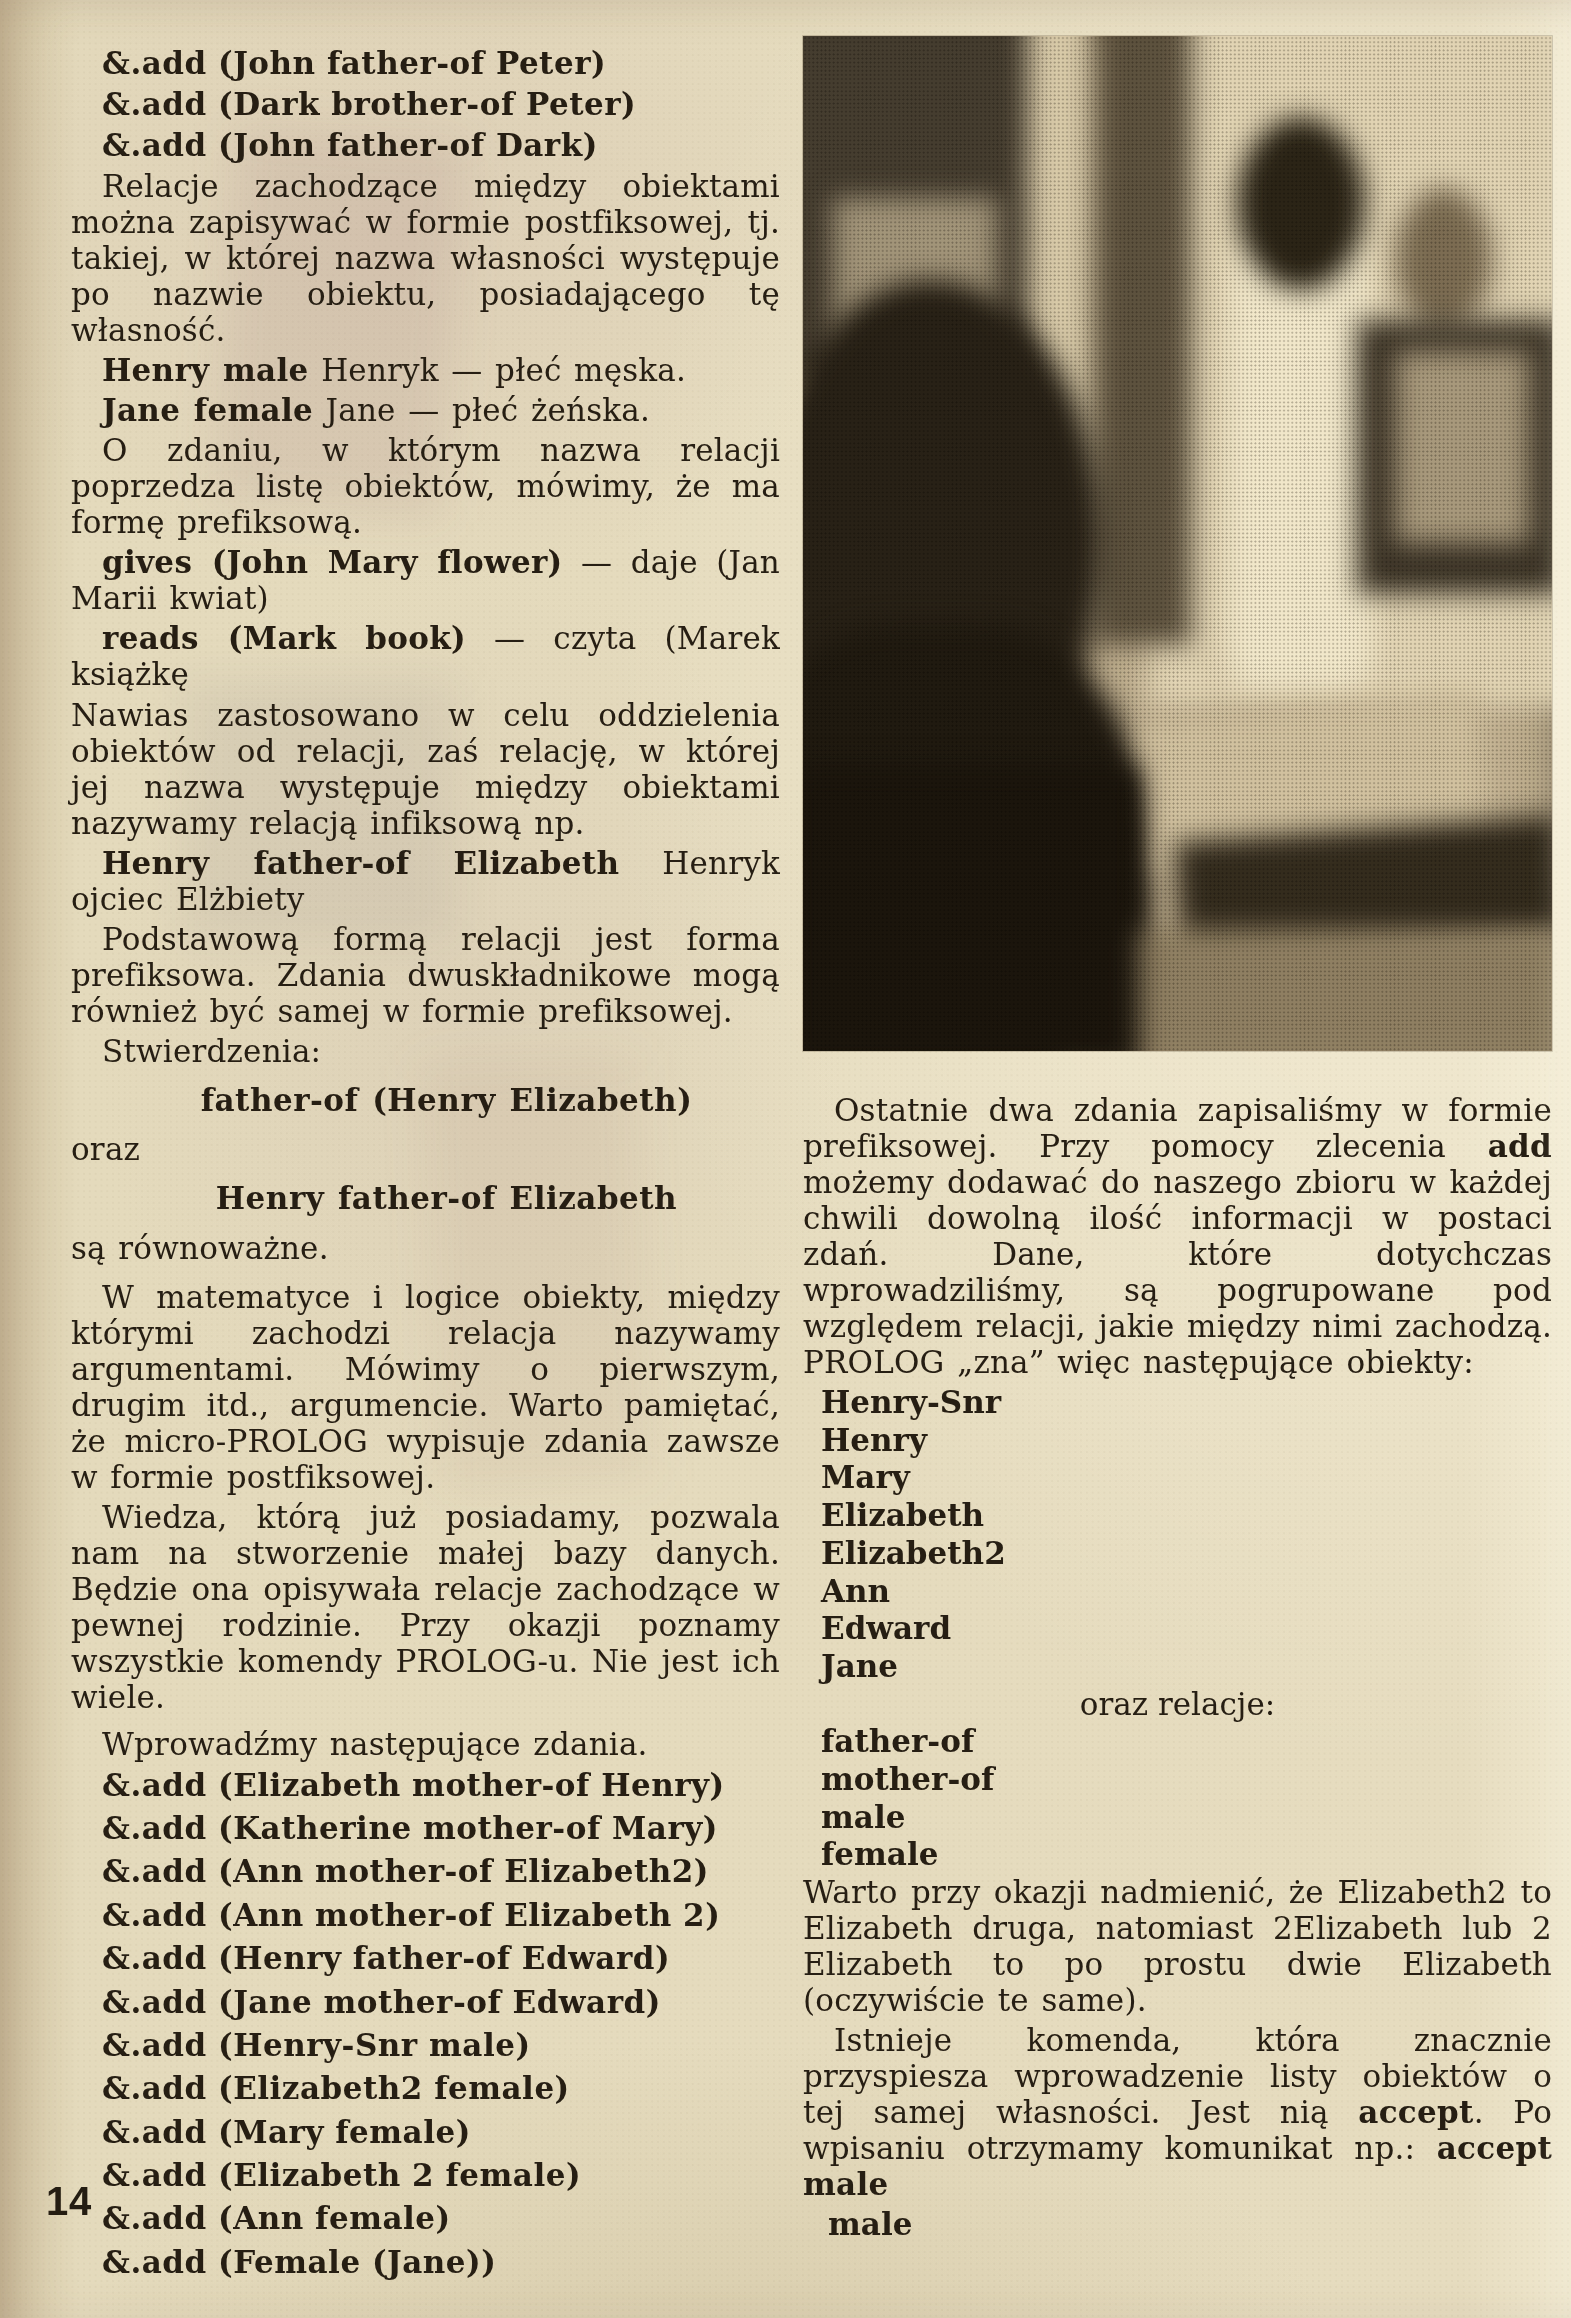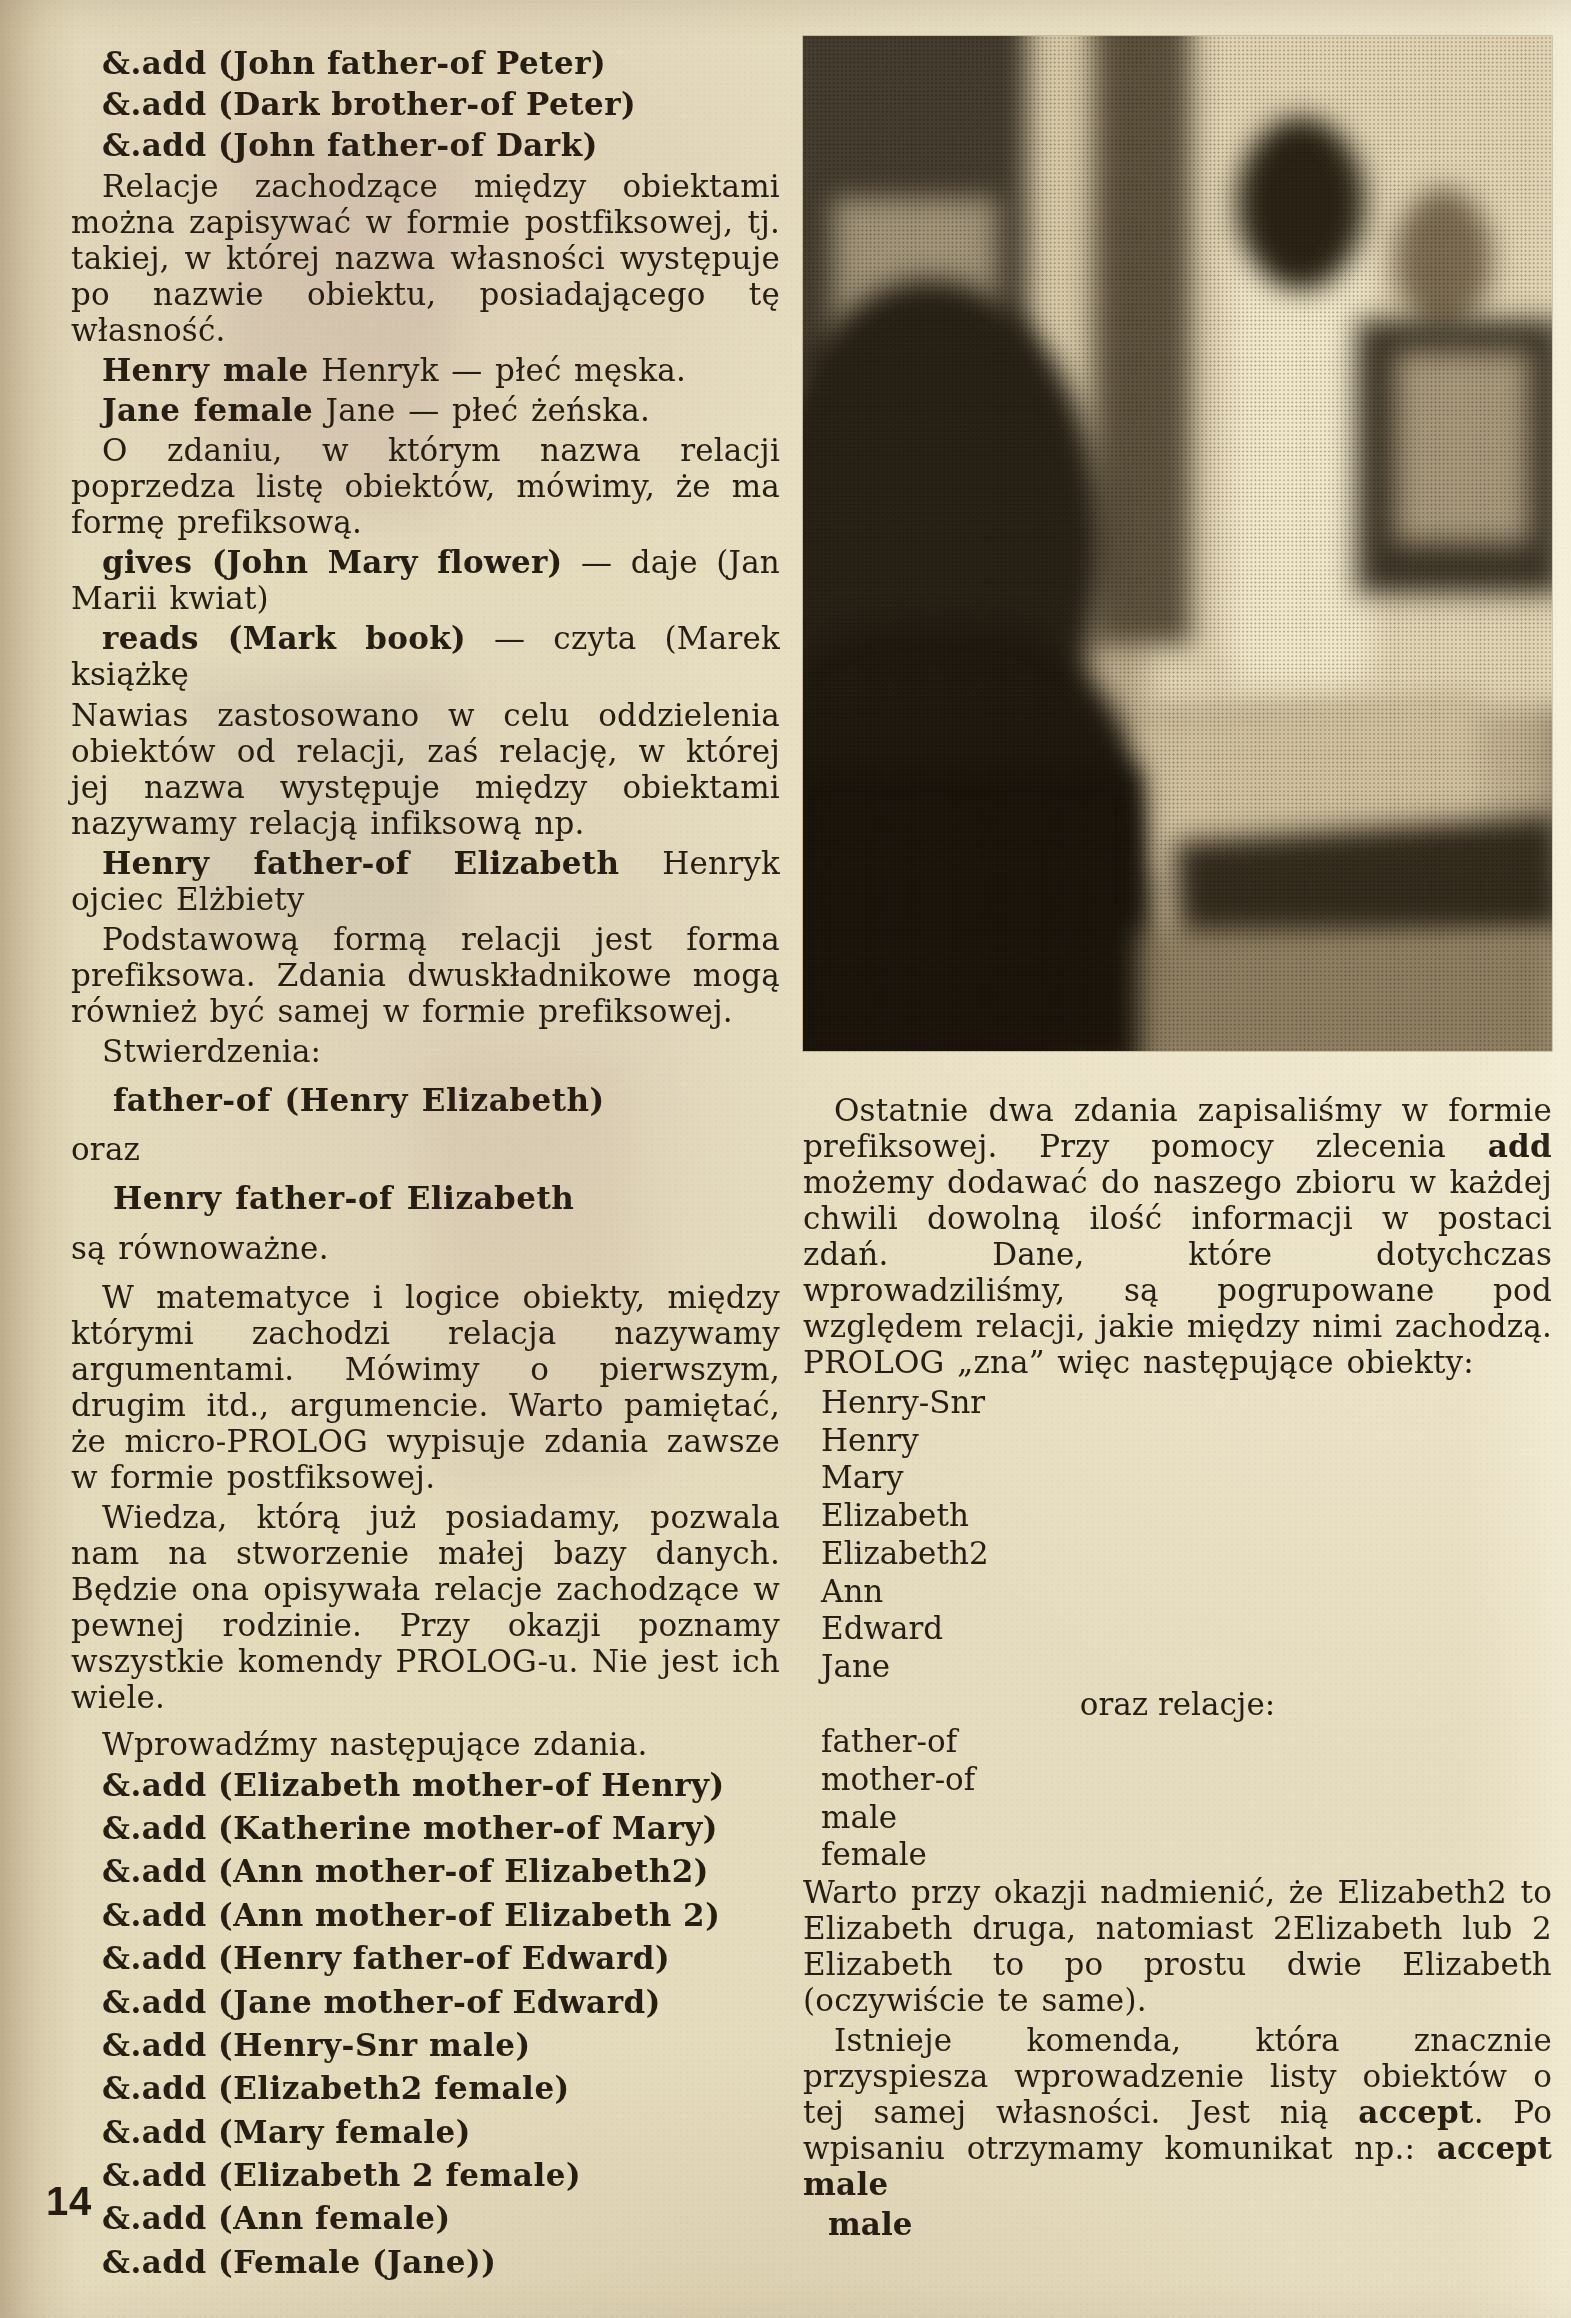--- a/index.html
+++ b/index.html
@@ -37,24 +37,24 @@
              word-spacing:2.5px; letter-spacing:0.2px; }
   .indent{ text-indent:31px; }
   .nojust{ text-align:left; }
   b{ font-weight:bold; letter-spacing:0.3px; }
 
   .codeblock-top .code-line{ margin:0 0 5px 31px; font-weight:bold; font-size:31px;
         line-height:36px; letter-spacing:0.5px; text-align:left; }
   .code-list .code-line{ margin:0 0 7.4px 31px; font-weight:bold; font-size:31px;
         line-height:36px; letter-spacing:0.5px; text-align:left; }
   .spaced{ margin-top:13.2px; margin-bottom:13.2px; }
-  .code-single{ font-weight:bold; margin-left:42px; text-align:left; letter-spacing:0.5px; }
+  .code-single{ font-weight:bold; margin-left:42px; text-align:center; letter-spacing:0.5px; }
   .at-margin{ margin-left:0; text-align:left; }
 
-  .plain-list .item{ font-size:31px; line-height:36px; margin:0 0 1.7px 18px; text-align:left; }
+  .plain-list .item{ font-size:31px; line-height:36px; margin:0 0 1.7px 18px; text-align:left;font-weight:bold; }
   .label-line{ font-size:31px; line-height:36px; margin:0 0 1.7px 0; text-align:center; }
   .bold-end{ font-weight:bold; margin-left:25px; font-size:31px; line-height:36px; text-align:left; }
 
   
   .photo{ position:relative; width:749px; height:1015px; margin:0 0 43px 0;
           background:#b9aa8d; overflow:hidden;
           box-shadow: inset 0 0 33px rgba(40,30,15,.35), 0 0 0 0.8px rgba(60,45,25,.25);
           filter:contrast(1.04) sepia(.10); }
   .photo .sh{ position:absolute; filter:blur(13.2px); }
   .ph-wall       { left:46%; top:-4%;  width:58%; height:70%; background:#d8cdb0; }

